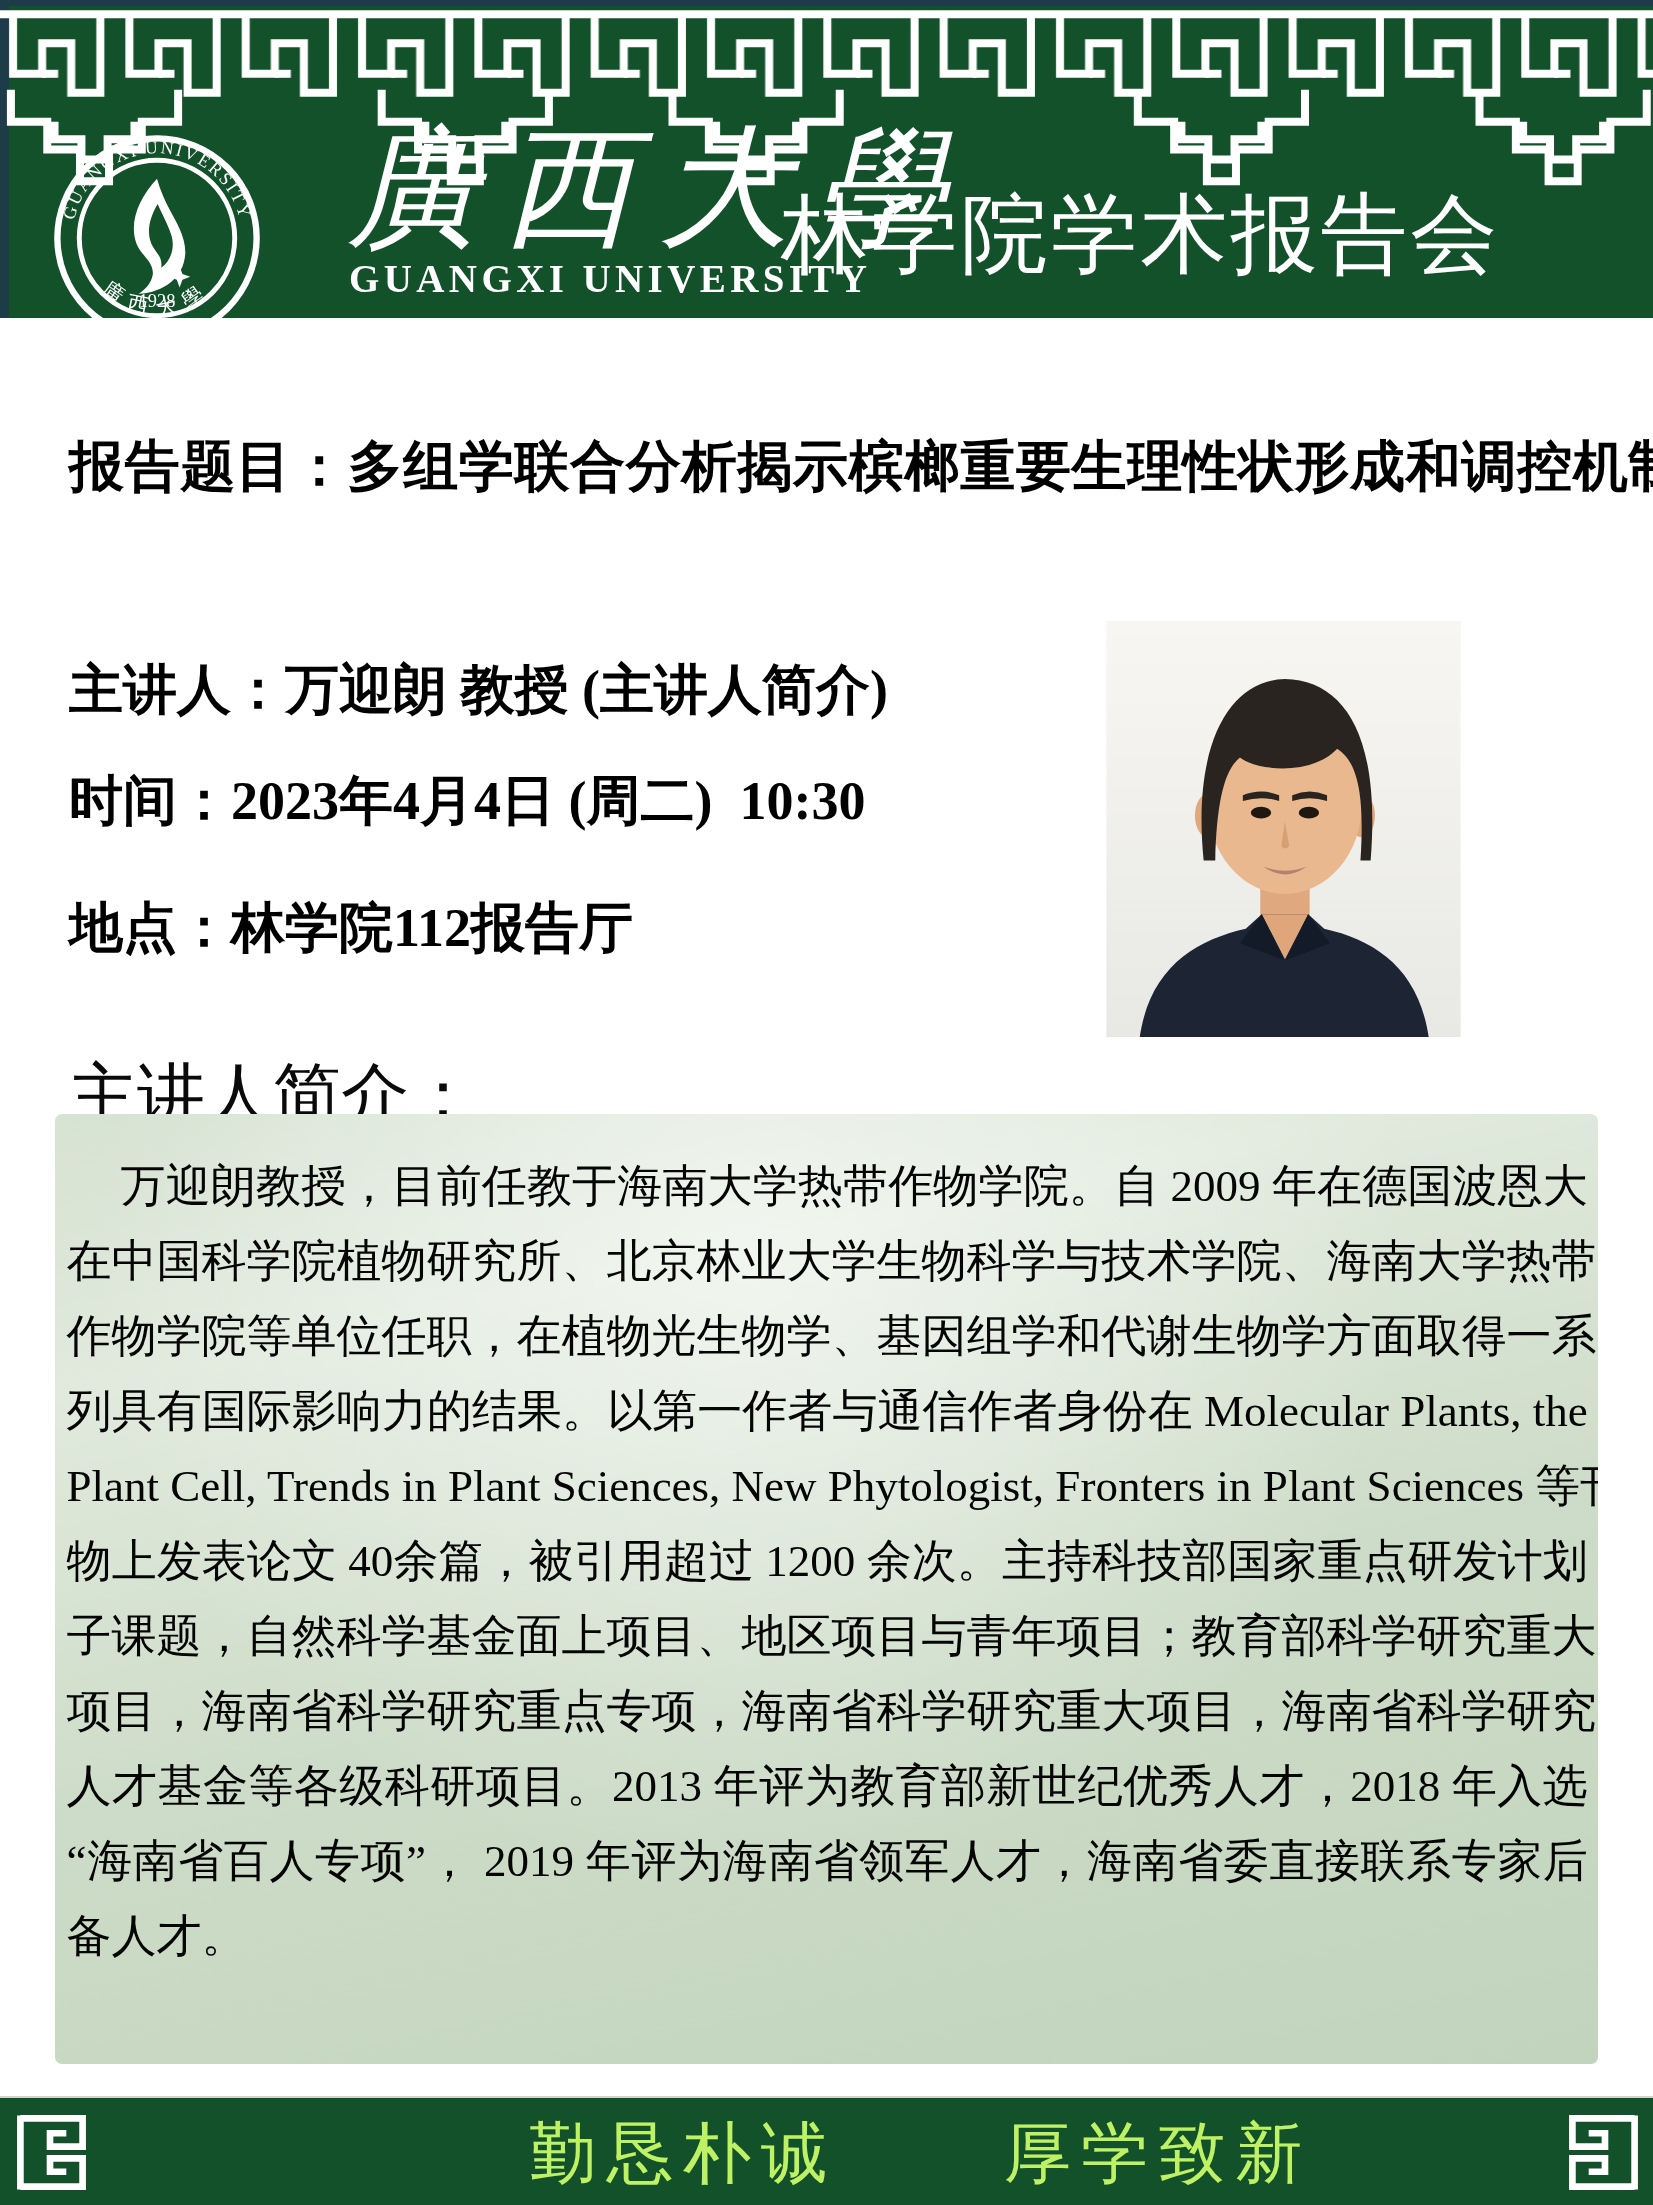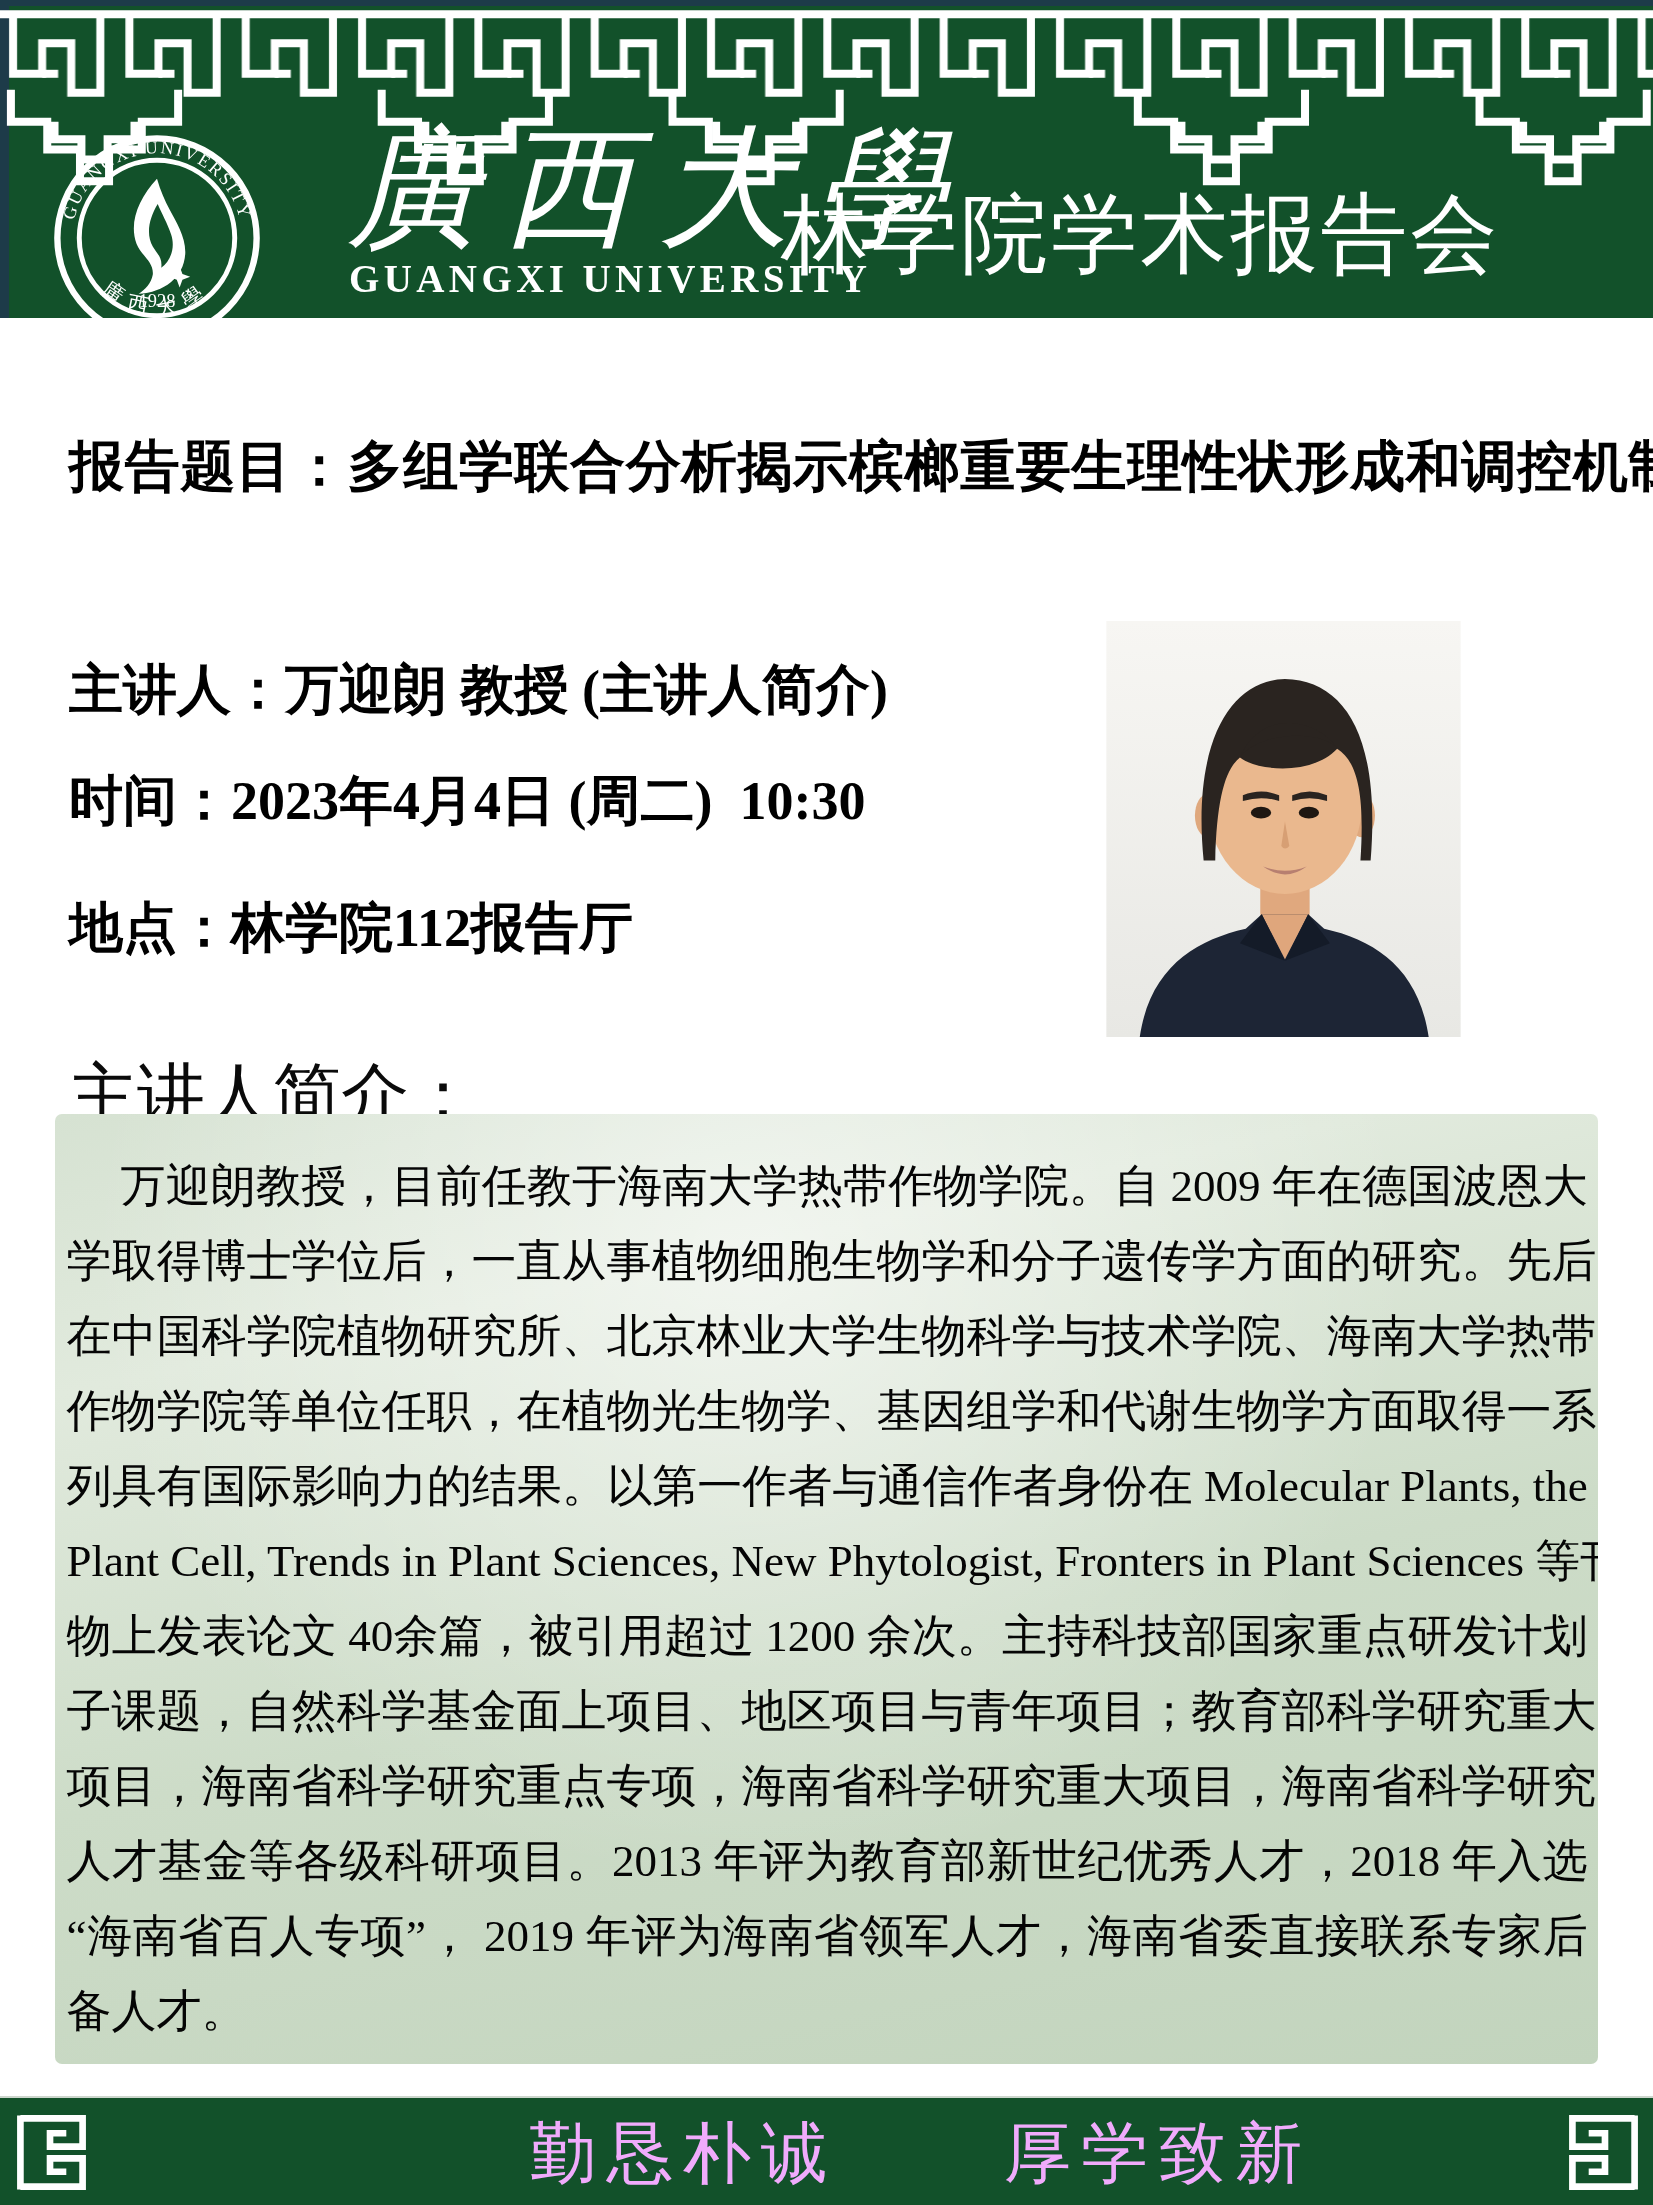--- a/index.html
+++ b/index.html
@@ -56,21 +56,21 @@
   .bio-line.last{text-align-last:left;}
   
   .footer{
     position:absolute;left:0;top:2096px;width:1654px;height:110px;background:#12512a;
     border-top:2.2px solid #cdd6cd;box-sizing:content-box;
   }
   .motto-row{
     position:absolute;inset:0;display:flex;align-items:center;justify-content:center;
     gap:166px;transform:translateX(94px);
   }
-  .motto{color:#f0abfc;font-size:67px;font-weight:500;letter-spacing:10.2px;white-space:nowrap;line-height:1;}
+  .motto{color:#bef264;font-size:67px;font-weight:500;letter-spacing:10.2px;white-space:nowrap;line-height:1;}
   .fret{position:absolute;top:16px;width:73px;height:77px;}
   .fret.left{left:14.5px;}
   .fret.right{right:14.5px;transform:scaleX(-1);}
 </style>
 </head>
 <body>
 
 <div class="page">
 
   <div class="header">
@@ -166,21 +166,20 @@
     <path fill="#1d2535" d="M46 573 C60 478 122 440 192 424 L214 404 H278 L300 424 C372 440 430 480 444 573 Z"></path>
     <path fill="#dfa67c" d="M214 404 L246 466 L278 404 Z"></path>
     <path fill="#141b28" d="M214 404 L246 468 L184 444 Z"></path>
     <path fill="#141b28" d="M278 404 L246 468 L308 444 Z"></path>
   </svg>
 
   <div class="bio-heading">主讲人简介：</div>
 
   <div class="bio-box">
       <div class="bio-line first">万迎朗教授，目前任教于海南大学热带作物学院。自 2009 年在德国波恩大</div>
-      <div class="bio-line">学取得博士学位后，一直从事植物细胞生物学和分子遗传学方面的研究。先后</div>
       <div class="bio-line">在中国科学院植物研究所、北京林业大学生物科学与技术学院、海南大学热带</div>
       <div class="bio-line">作物学院等单位任职，在植物光生物学、基因组学和代谢生物学方面取得一系</div>
       <div class="bio-line">列具有国际影响力的结果。以第一作者与通信作者身份在 Molecular Plants, the</div>
       <div class="bio-line">Plant Cell, Trends in Plant Sciences, New Phytologist, Fronters in Plant Sciences 等刊</div>
       <div class="bio-line">物上发表论文 40余篇，被引用超过 1200 余次。主持科技部国家重点研发计划</div>
       <div class="bio-line">子课题，自然科学基金面上项目、地区项目与青年项目；教育部科学研究重大</div>
       <div class="bio-line">项目，海南省科学研究重点专项，海南省科学研究重大项目，海南省科学研究</div>
       <div class="bio-line">人才基金等各级科研项目。2013 年评为教育部新世纪优秀人才，2018 年入选</div>
       <div class="bio-line">“海南省百人专项”， 2019 年评为海南省领军人才，海南省委直接联系专家后</div>
       <div class="bio-line last">备人才。</div>

